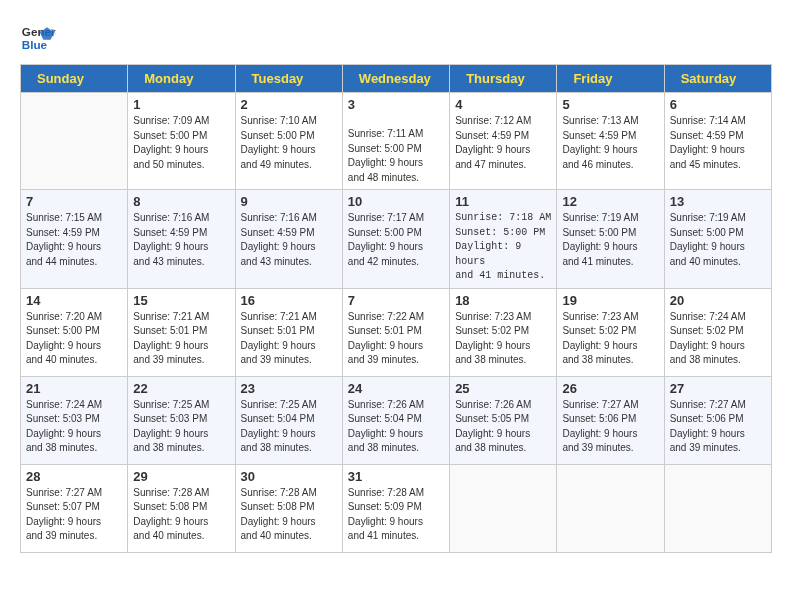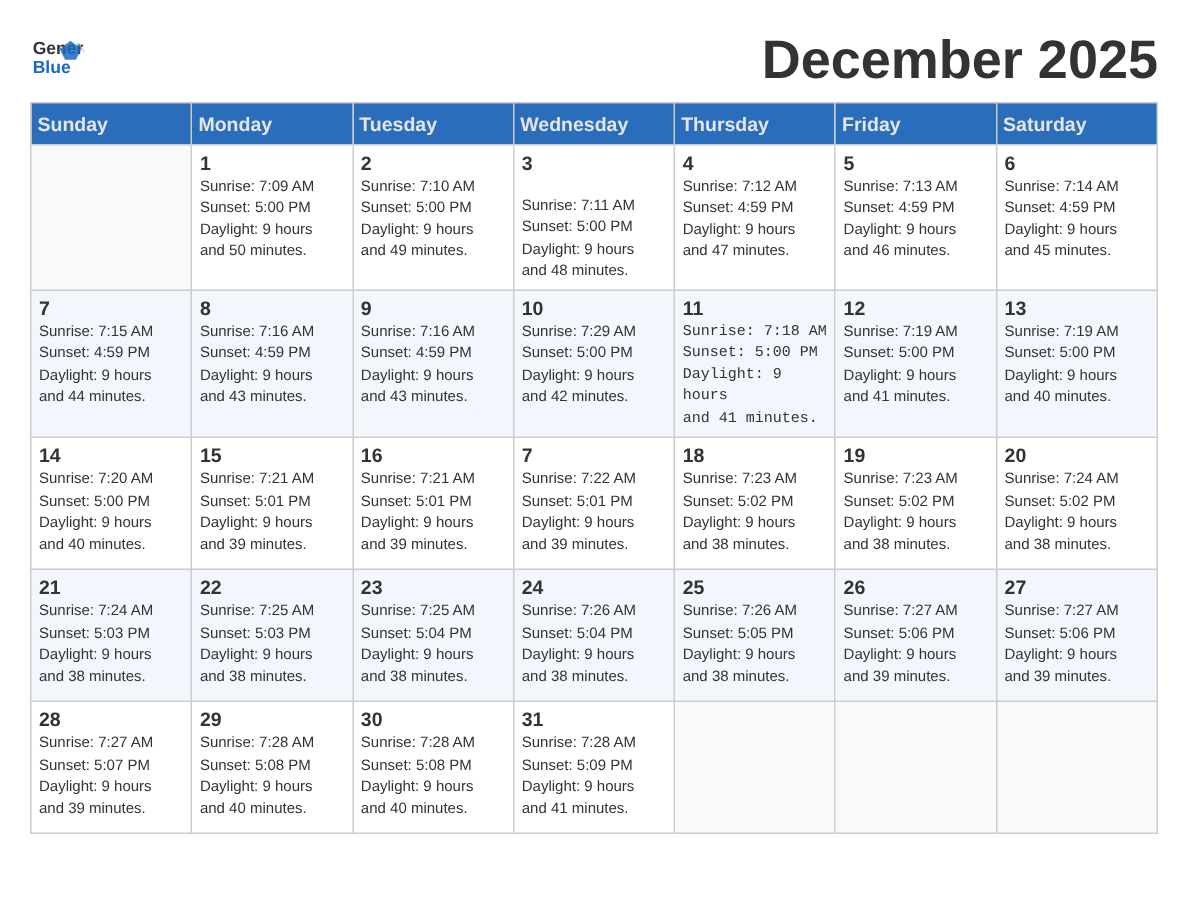--- a/index.html
+++ b/index.html
@@ -39,24 +39,24 @@
       color: #555;
       margin-top: 2px;
     }
     .calendar {
       width: 100%;
       border-collapse: collapse;
       margin-top: 8px;
     }
     .calendar th {
       background-color: #2a6ebb;
-      color: #e5e5e5;
+      color: #fde047;
       font-size: 13px;
       font-weight: bold;
-      padding: 6px 4px;
+      padding: 6px 16px;
       text-align: left;
       border: 1px solid #ccc;
       margin-top: 28px;
     }
     .calendar td {
       vertical-align: top;
       border: 1px solid #ccc;
       padding: 4px 5px;
       font-size: 10.5px;
       color: #333;
@@ -86,21 +86,20 @@
 <div class="header-top">
   <div class="logo">
     <svg class="logo-icon" viewBox="0 0 40 40">
       <text x="2" y="18" font-size="13" font-weight="bold" fill="#333" font-family="Arial">General</text>
       <text x="2" y="32" font-size="13" font-weight="bold" fill="#1a6abf" font-family="Arial">Blue</text>
       <polygon points="30,8 38,14 34,22 26,22 22,14" fill="#1a6abf" opacity="0.85"></polygon>
       <polygon points="34,10 40,16 37,10" fill="#4a9eef" opacity="0.7"></polygon>
     </svg>
   </div>
   <div class="title-block">
-    <div class="month-title">December 2025</div>
   </div>
 </div>
 
 <table class="calendar">
   <thead>
     <tr id="header-row">
         <th>Sunday</th>
         <th>Monday</th>
         <th>Tuesday</th>
         <th>Wednesday</th>
@@ -172,21 +171,21 @@
         </td>
         <td>
           <div class="day-number">9</div>
           <div class="day-info" style="white-space: pre-line;">Sunrise: 7:16 AM
 Sunset: 4:59 PM
 Daylight: 9 hours
 and 43 minutes.</div>
         </td>
         <td>
           <div class="day-number">10</div>
-          <div class="day-info" style="white-space: pre-line;">Sunrise: 7:29 AM
+          <div class="day-info" style="white-space: pre-line;">Sunrise: 7:17 AM
 Sunset: 5:00 PM
 Daylight: 9 hours
 and 42 minutes.</div>
         </td>
         <td>
           <div class="day-number">11</div>
           <div class="day-info" style="white-space: pre-line; font-family: Liberation Mono, monospace;">Sunrise: 7:18 AM
 Sunset: 5:00 PM
 Daylight: 9 hours
 and 41 minutes.</div>

